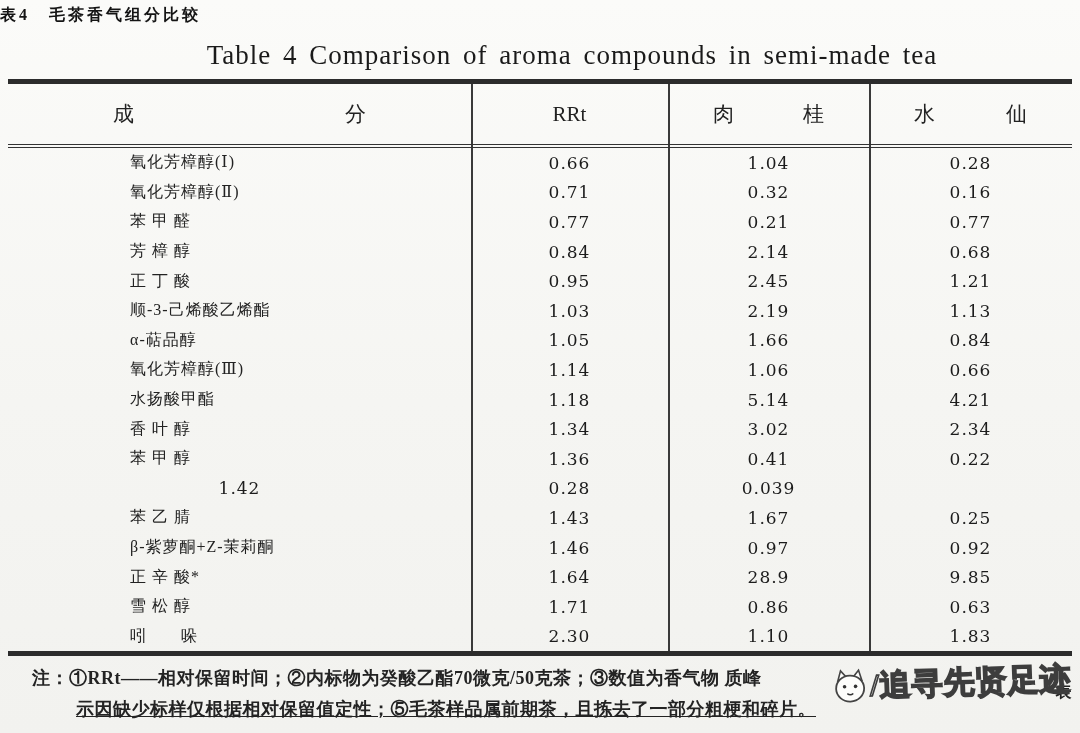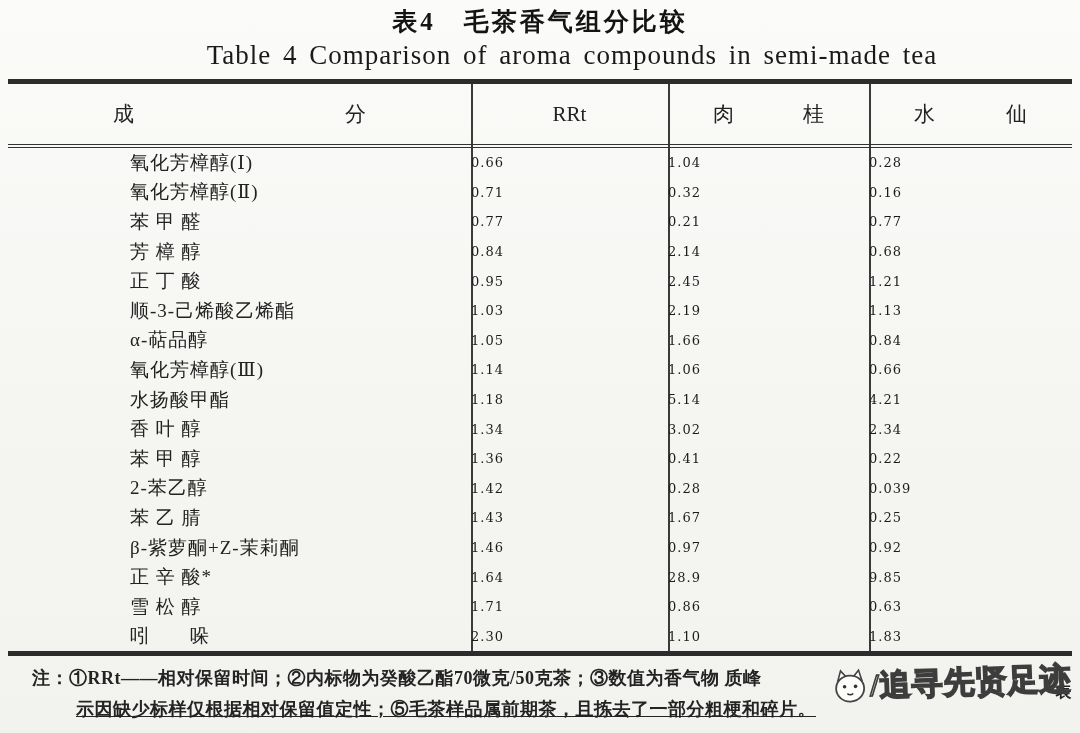--- a/index.html
+++ b/index.html
@@ -6,21 +6,21 @@
   .page{
     position:relative;
     width:1080px;height:733px;
     background:linear-gradient(180deg,#fbfbf9 0%,#f5f5f2 55%,#f2f2ef 100%);
     font-family:"Liberation Serif","DejaVu Serif",serif;
     color:#1f1f1f;
     overflow:hidden;
   }
   .title-cn{
     position:absolute;top:5px;left:0;width:100%;
-    text-align:center;font-size:25px;font-weight:bold;
+    font-size:16px;font-weight:bold;
     letter-spacing:3px;color:#141414;
   }
   .title-en{
     position:absolute;top:40px;left:0;width:100%;
     text-align:center;font-size:27px;letter-spacing:1px;color:#1a1a1a;
     word-spacing:4px;
     margin-left:32px;
   }
   .tbl{
     position:absolute;left:8px;top:79px;width:1064px;height:577px;
@@ -42,25 +42,25 @@
   .hc{display:flex;justify-content:center;align-items:center;}
   .hc.spread{justify-content:space-between;box-sizing:border-box;}
   .hc.comp{padding:0 105px 0 105px;}
   .hc.pair{padding:0 45px;}
   .rows{position:absolute;top:64px;bottom:0;left:0;right:0;display:flex;flex-direction:column;}
   .trow{
     flex:1;display:grid;grid-template-columns:463px 197px 201px 203px;
     align-items:center;
   }
   .cell-name{
-    padding-left:122px;font-size:19px;letter-spacing:1px;color:#222;
+    padding-left:122px;font-size:16px;letter-spacing:1px;color:#222;
     white-space:nowrap;
   }
   .cell-num{
-    text-align:left;font-size:13px;font-weight:500;color:#1c1c1c;
+    text-align:center;font-size:17px;font-weight:500;color:#1c1c1c;
     font-family:"DejaVu Serif","Liberation Serif",serif;letter-spacing:1px;
   }
   .notes{
     position:absolute;left:32px;top:663px;width:1046px;
     font-size:18px;line-height:31px;font-weight:600;color:#232323;
     letter-spacing:0.5px;
   }
   .notes .l2{padding-left:44px;text-decoration:underline;}
   .note-tail{position:absolute;right:6px;top:13px;font-size:16px;}
   .watermark{
@@ -169,21 +169,20 @@
           <div class="cell-num">3.02</div>
           <div class="cell-num">2.34</div>
         </div>
         <div class="trow">
           <div class="cell-name">苯 甲 醇</div>
           <div class="cell-num">1.36</div>
           <div class="cell-num">0.41</div>
           <div class="cell-num">0.22</div>
         </div>
         <div class="trow">
-          <div class="cell-name">2-苯乙醇</div>
           <div class="cell-num">1.42</div>
           <div class="cell-num">0.28</div>
           <div class="cell-num">0.039</div>
         </div>
         <div class="trow">
           <div class="cell-name">苯 乙 腈</div>
           <div class="cell-num">1.43</div>
           <div class="cell-num">1.67</div>
           <div class="cell-num">0.25</div>
         </div>

